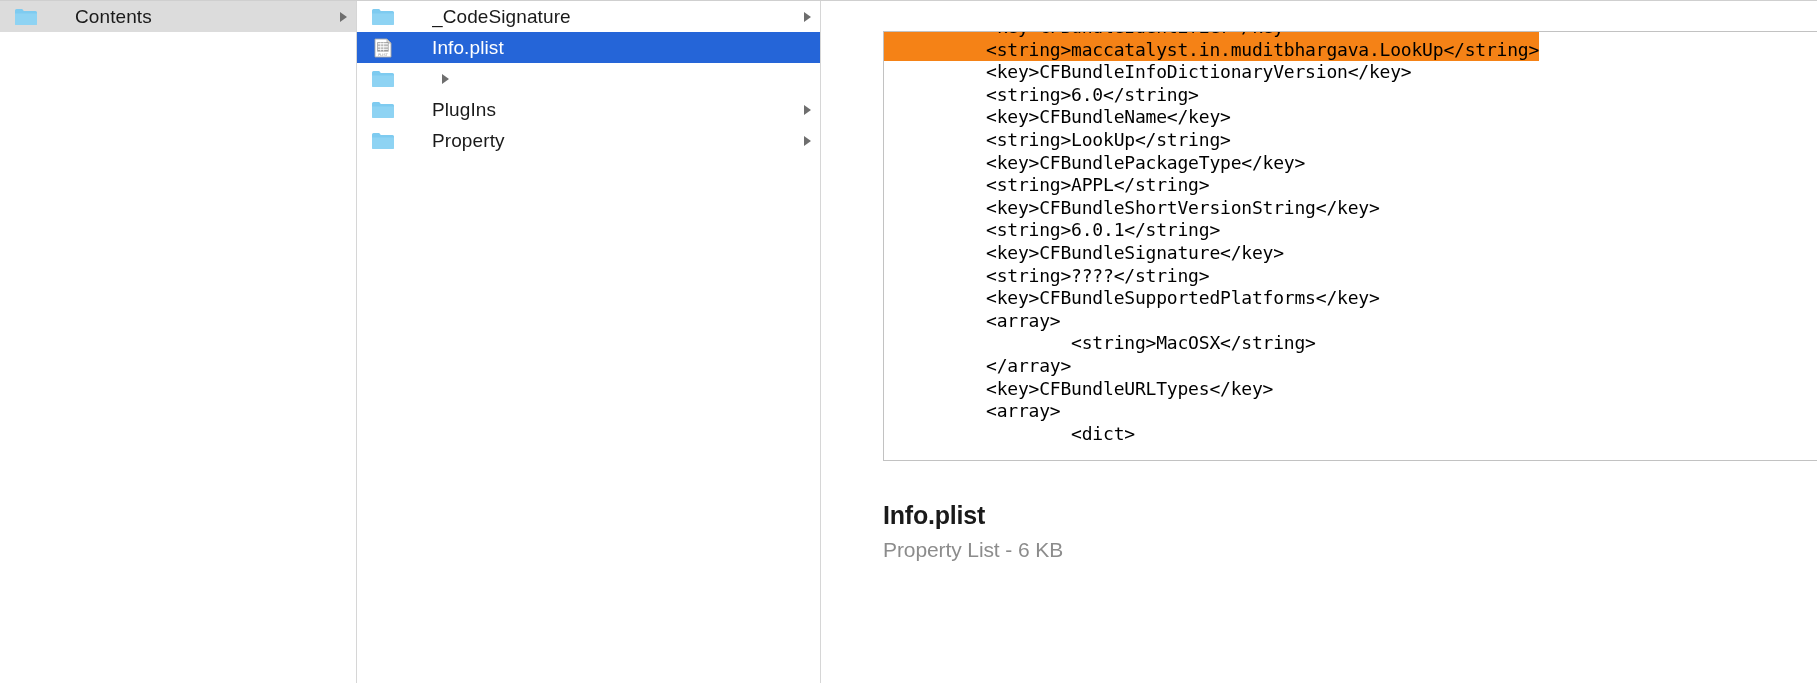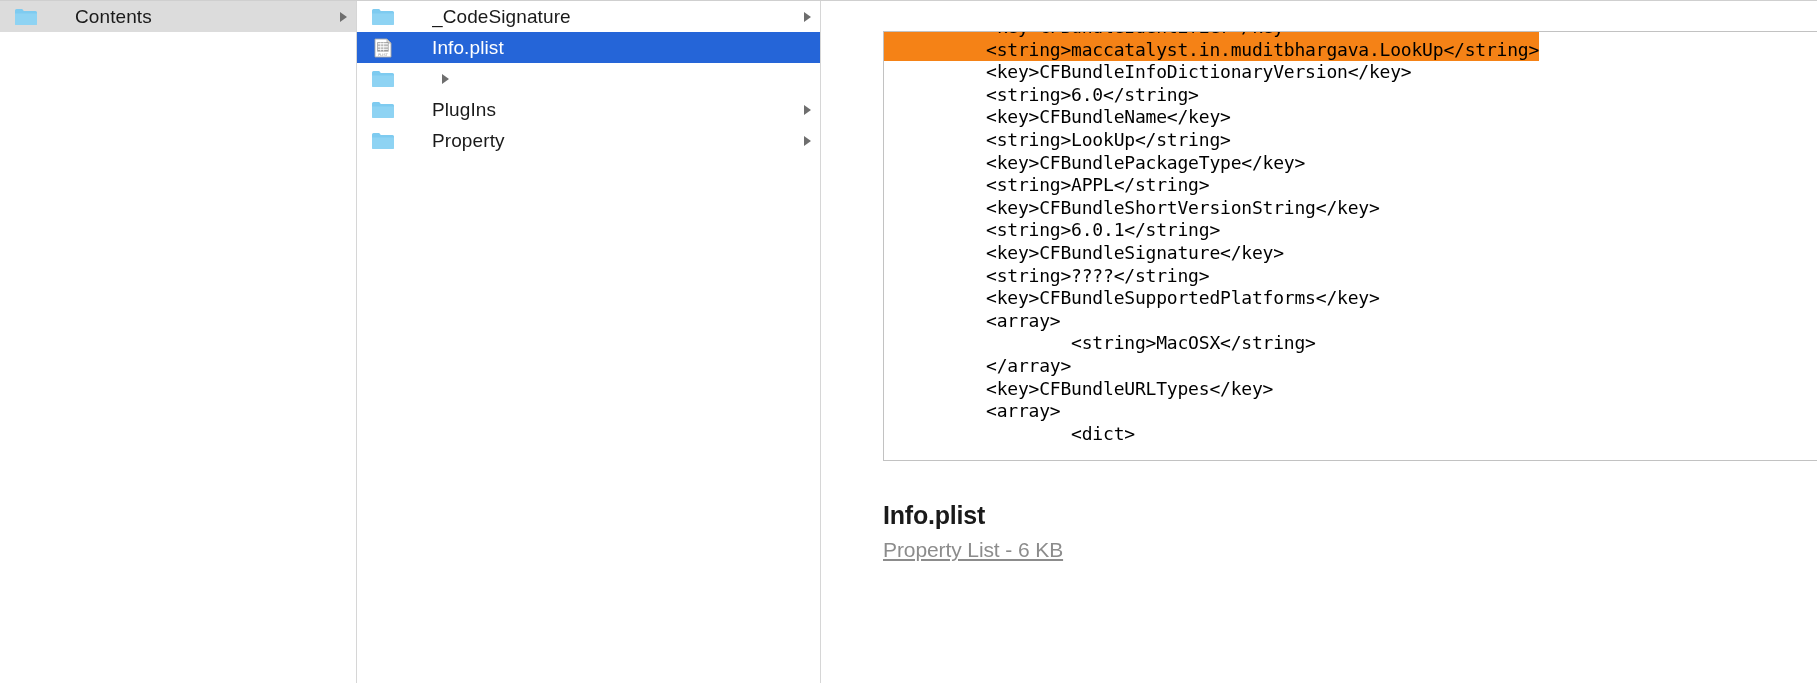--- a/index.html
+++ b/index.html
@@ -112,21 +112,20 @@
     font-weight: bold;
     color: #1a1a1a;
     letter-spacing: -0.2px;
     margin: 0 0 8px 0;
   }
   .file-subtitle {
     font-size: 21px;
     color: #8c8c8c;
     letter-spacing: -0.1px;
     margin: 0;
-    text-decoration: underline;
   }
 </style>
 </head>
 <body>
 
 <div class="finder">
 
   <div class="column col-1">
     <div class="rows">
         <div class="row selected-gray">

